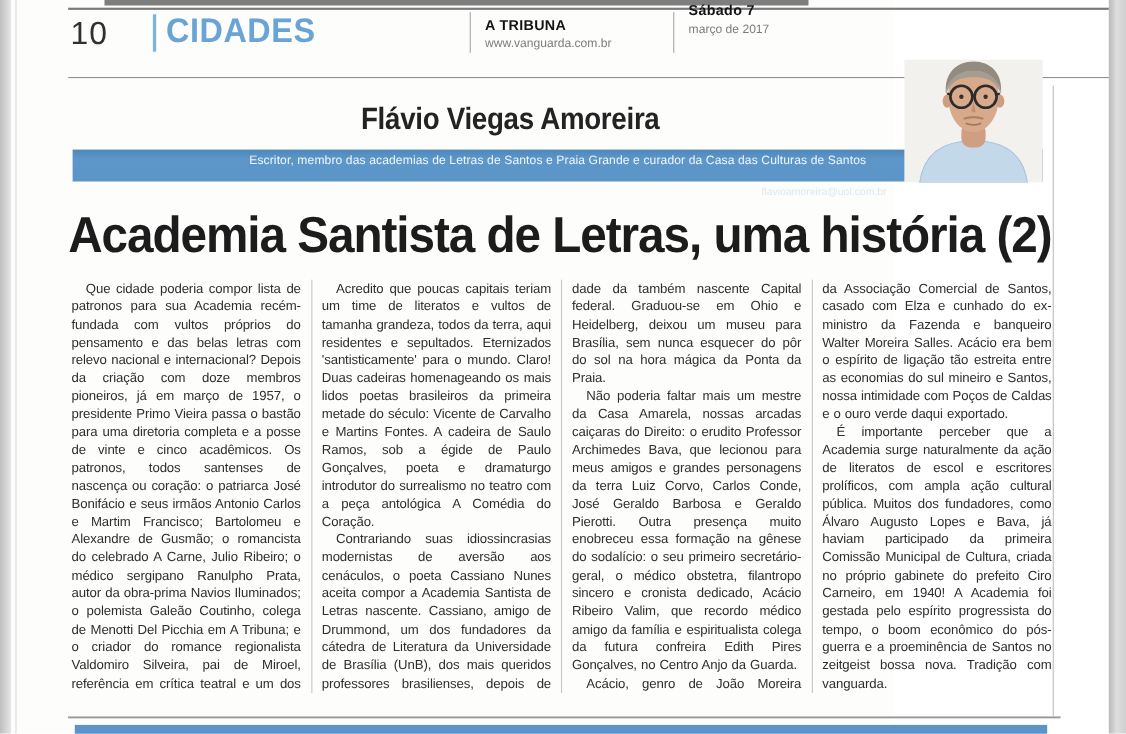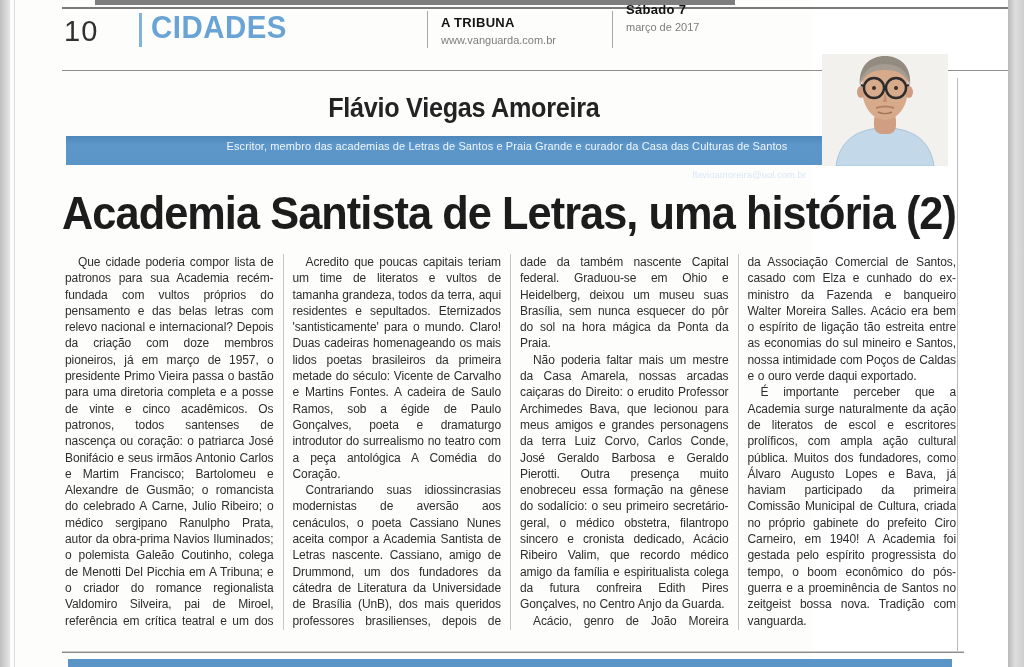--- a/index.html
+++ b/index.html
@@ -119,21 +119,21 @@
 
   <div class="cols abs">
     <div class="col">
       <p>Que cidade poderia compor lista de patronos para sua Academia recém-fundada com vultos próprios do pensamento e das belas letras com relevo nacional e internacional? Depois da criação com doze membros pioneiros, já em março de 1957, o presidente Primo Vieira passa o bastão para uma diretoria completa e a posse de vinte e cinco acadêmicos. Os patronos, todos santenses de nascença ou coração: o patriarca José Bonifácio e seus irmãos Antonio Carlos e Martim Francisco; Bartolomeu e Alexandre de Gusmão; o romancista do celebrado A Carne, Julio Ribeiro; o médico sergipano Ranulpho Prata, autor da obra-prima Navios Iluminados; o polemista Galeão Coutinho, colega de Menotti Del Picchia em A Tribuna; e o criador do romance regionalista Valdomiro Silveira, pai de Miroel, referência em crítica teatral e um dos idealizadores da ECA-USP.</p>
     </div>
     <div class="col">
       <p>Acredito que poucas capitais teriam um time de literatos e vultos de tamanha grandeza, todos da terra, aqui residentes e sepultados. Eternizados 'santisticamente' para o mundo. Claro! Duas cadeiras homenageando os mais lidos poetas brasileiros da primeira metade do século: Vicente de Carvalho e Martins Fontes. A cadeira de Saulo Ramos, sob a égide de Paulo Gonçalves, poeta e dramaturgo introdutor do surrealismo no teatro com a peça antológica A Comédia do Coração.</p>
       <p>Contrariando suas idiossincrasias modernistas de aversão aos cenáculos, o poeta Cassiano Nunes aceita compor a Academia Santista de Letras nascente. Cassiano, amigo de Drummond, um dos fundadores da cátedra de Literatura da Universidade de Brasília (UnB), dos mais queridos professores brasilienses, depois de ajudar a criar a ASL, tornou-se a primeira grande personali-</p>
     </div>
     <div class="col">
-      <p class="cont">dade da também nascente Capital federal. Graduou-se em Ohio e Heidelberg, deixou um museu suas Brasília, sem nunca esquecer do pôr do sol na hora mágica da Ponta da Praia.</p>
+      <p class="cont">dade da também nascente Capital federal. Graduou-se em Ohio e Heidelberg, deixou um museu para Brasília, sem nunca esquecer do pôr do sol na hora mágica da Ponta da Praia.</p>
       <p>Não poderia faltar mais um mestre da Casa Amarela, nossas arcadas caiçaras do Direito: o erudito Professor Archimedes Bava, que lecionou para meus amigos e grandes personagens da terra Luiz Corvo, Carlos Conde, José Geraldo Barbosa e Geraldo Pierotti. Outra presença muito enobreceu essa formação na gênese do sodalício: o seu primeiro secretário-geral, o médico obstetra, filantropo sincero e cronista dedicado, Acácio Ribeiro Valim, que recordo médico amigo da família e espiritualista colega da futura confreira Edith Pires Gonçalves, no Centro Anjo da Guarda.</p>
       <p>Acácio, genro de João Moreira Salles, empresário mineiro e presidente</p>
     </div>
     <div class="col">
       <p class="cont">da Associação Comercial de Santos, casado com Elza e cunhado do ex-ministro da Fazenda e banqueiro Walter Moreira Salles. Acácio era bem o espírito de ligação tão estreita entre as economias do sul mineiro e Santos, nossa intimidade com Poços de Caldas e o ouro verde daqui exportado.</p>
       <p>É importante perceber que a Academia surge naturalmente da ação de literatos de escol e escritores prolíficos, com ampla ação cultural pública. Muitos dos fundadores, como Álvaro Augusto Lopes e Bava, já haviam participado da primeira Comissão Municipal de Cultura, criada no próprio gabinete do prefeito Ciro Carneiro, em 1940! A Academia foi gestada pelo espírito progressista do tempo, o boom econômico do pós-guerra e a proeminência de Santos no zeitgeist bossa nova. Tradição com vanguarda.</p>
     </div>
   </div>
 
   <div class="abs art-right-border"></div>

